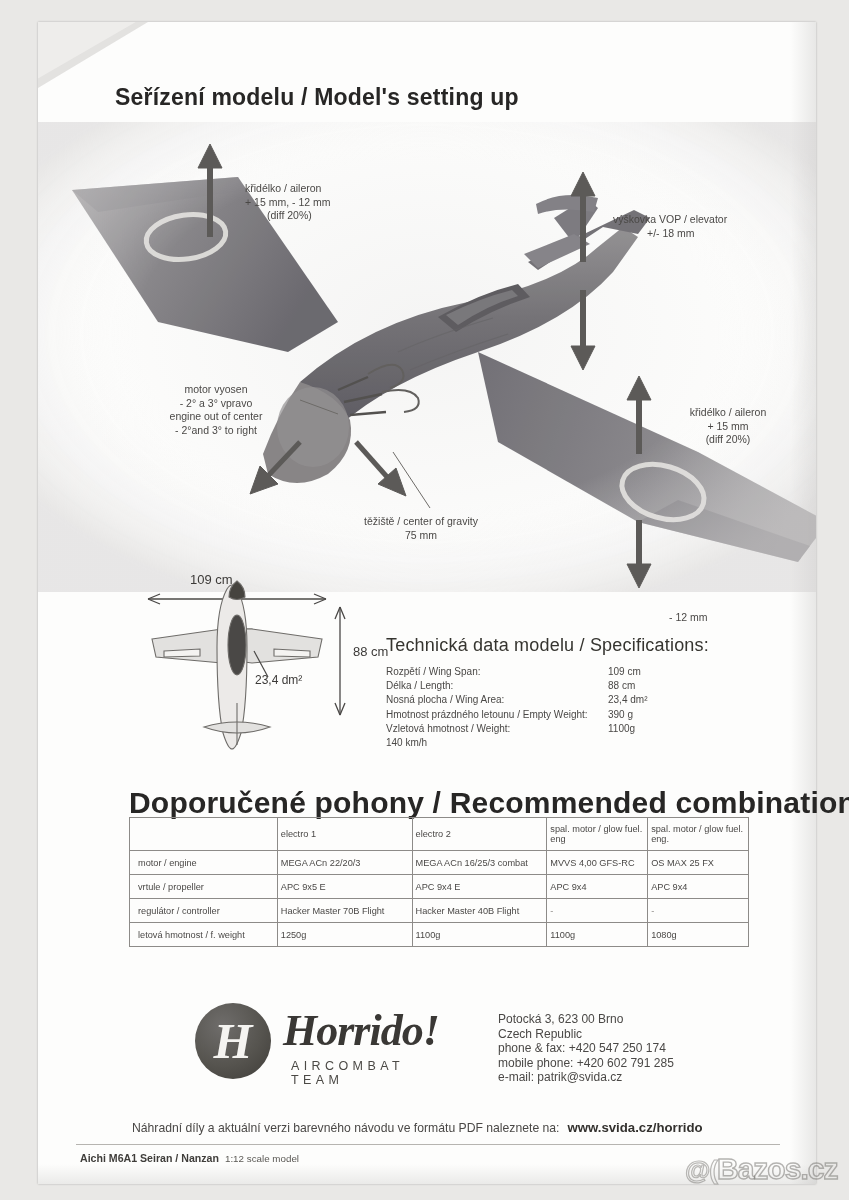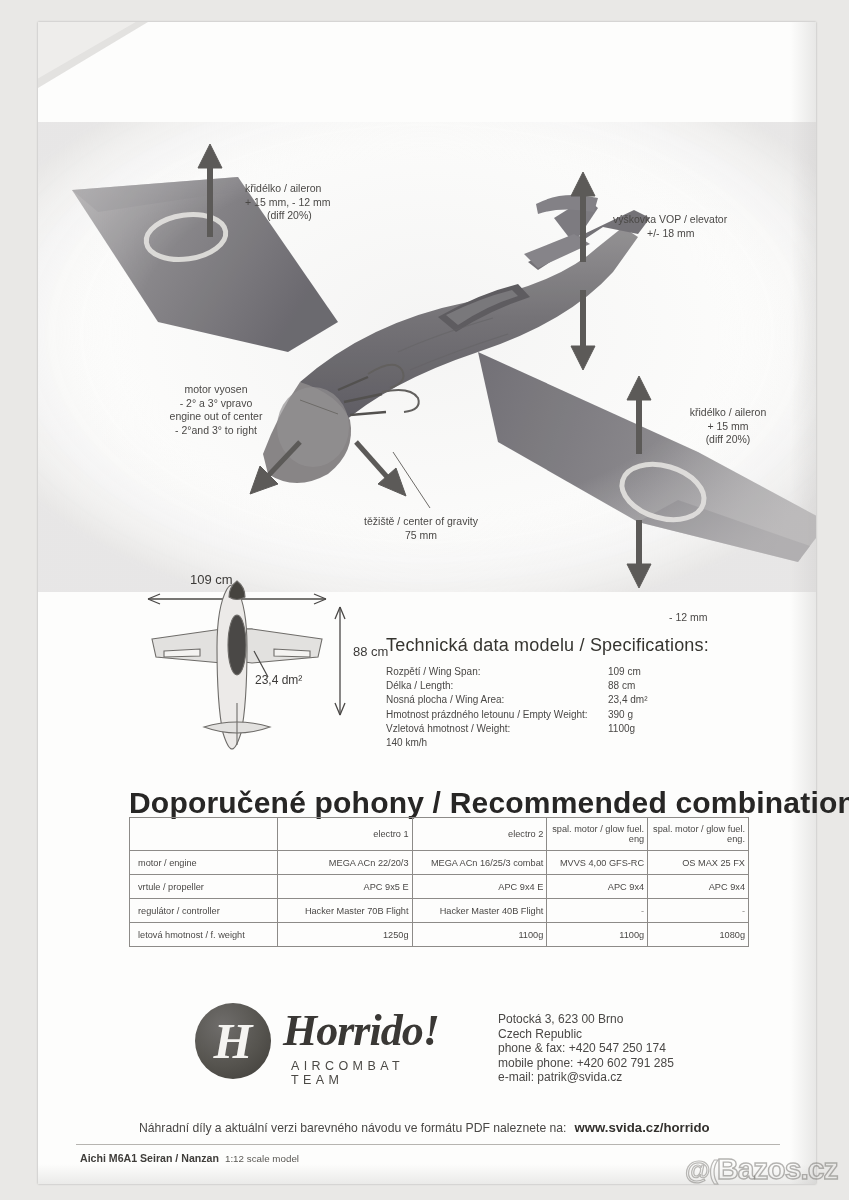--- a/index.html
+++ b/index.html
@@ -90,21 +90,21 @@
     position: absolute;
     left: 91px; top: 795px;
     width: 620px;
     border-collapse: collapse;
     font-size: 9.2px;
     color: #4a4846;
   }
   #combos th, #combos td {
     border: 1px solid #8d8b88;
     padding: 6px 3px;
-    text-align: right;
+    text-align: left;
     font-weight: normal;
     height: 24px;
   }
   #combos th.blank { border-top-color:#8d8b88; }
   #combos td.rowhead, #combos th.rowhead {
     text-align: left;
     padding-left: 8px;
     width: 148px;
   }
   #combos col.c1 { width: 148px; }
@@ -141,21 +141,21 @@
   }
 
   
   #contact {
     position:absolute; left: 460px; top: 990px;
     font-size: 12px; line-height: 14.6px; color:#4a4846;
   }
 
   
   #pdf-line {
-    position:absolute; left: 101px; top: 1098px;
+    position:absolute; left: 94px; top: 1098px;
     font-size: 12.2px; color:#4a4846; white-space:nowrap;
   }
   #pdf-line b { font-size: 13.2px; color:#33312e; margin-left: 8px; }
   #rule {
     position:absolute; left: 38px; top: 1122px;
     width: 704px; height: 1px; background:#b6b4b0;
   }
   #footer-line {
     position:absolute; left: 42px; top: 1130px;
     font-size: 10.6px; color:#3f3d3a;
@@ -186,20 +186,21 @@
 <body>
 
 <div id="page">
   <div id="sheet">
 
     <div id="corner-curl"></div>
     <div id="corner-curl2"></div>
     <div id="shadow-right"></div>
     <div id="shadow-bottom"></div>
 
+    <div class="h1" id="title-setting">Seřízení modelu / Model's setting up</div>
 
     <div class="photo-tint"></div>
 
     <svg id="artwork" viewBox="0 0 778 1162">
       <defs>
         <linearGradient id="fuse" x1="0" y1="0" x2="0" y2="1">
           <stop offset="0%" stop-color="#8e8c8e"></stop>
           <stop offset="45%" stop-color="#6e6c70"></stop>
           <stop offset="100%" stop-color="#55535a"></stop>
         </linearGradient>

